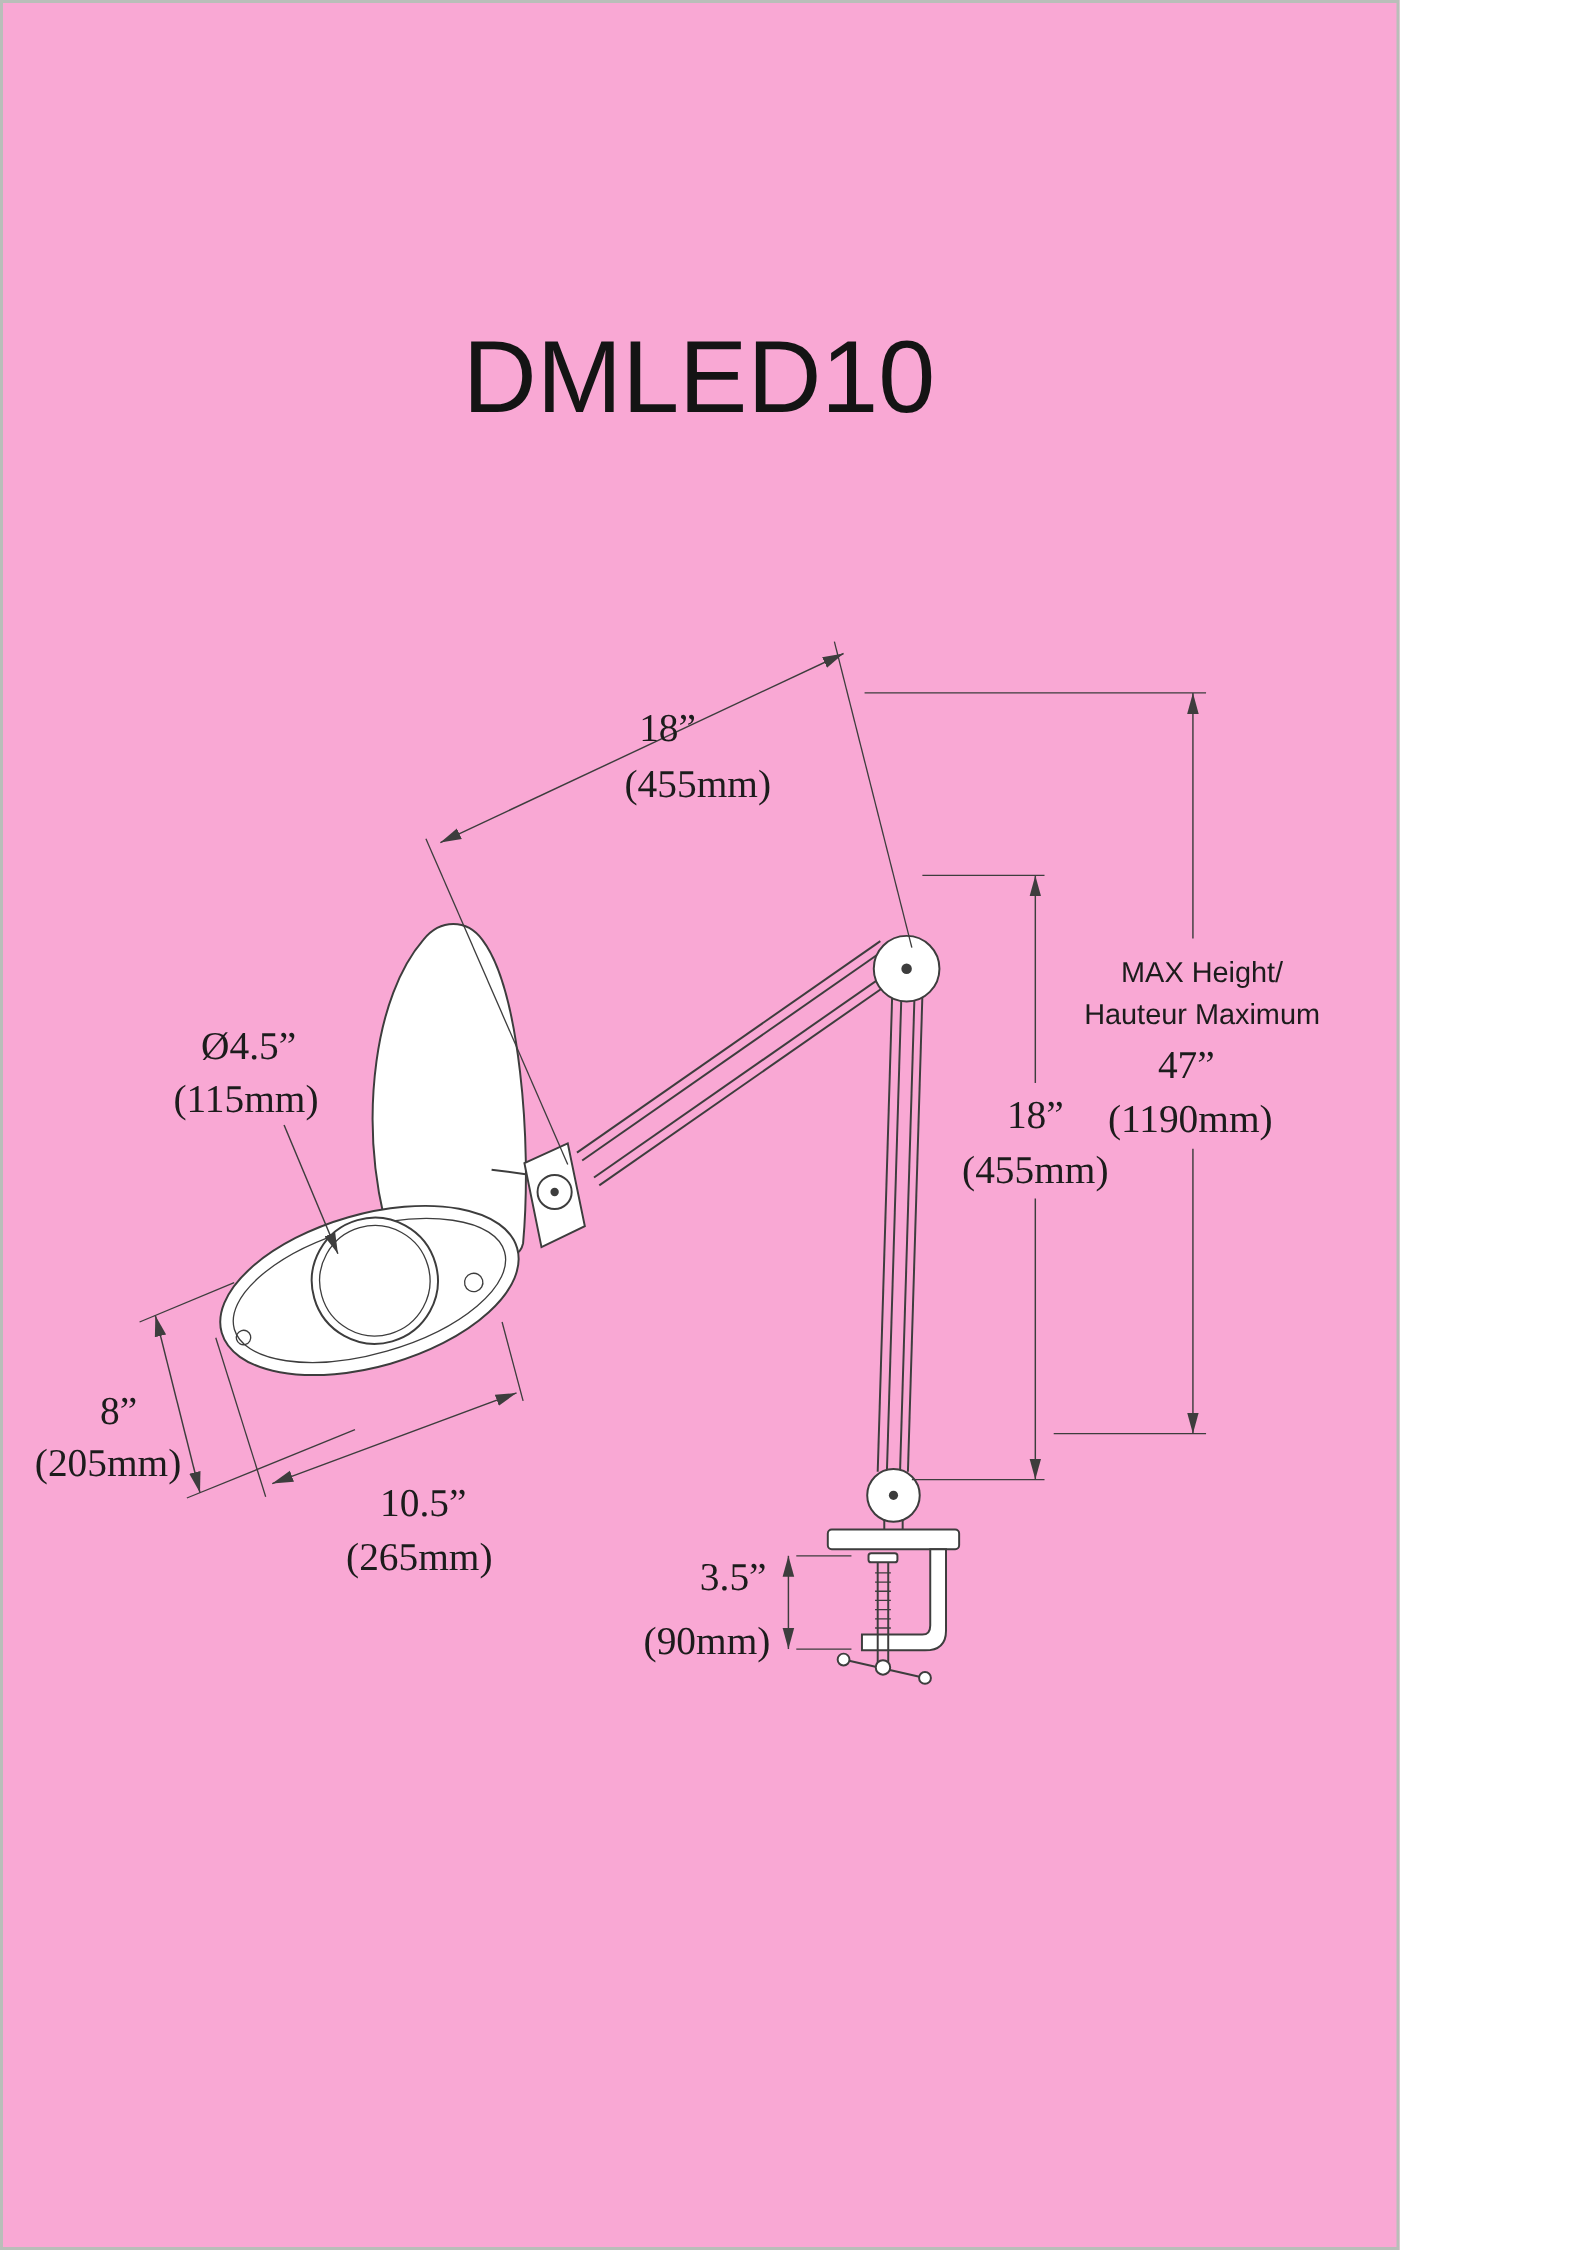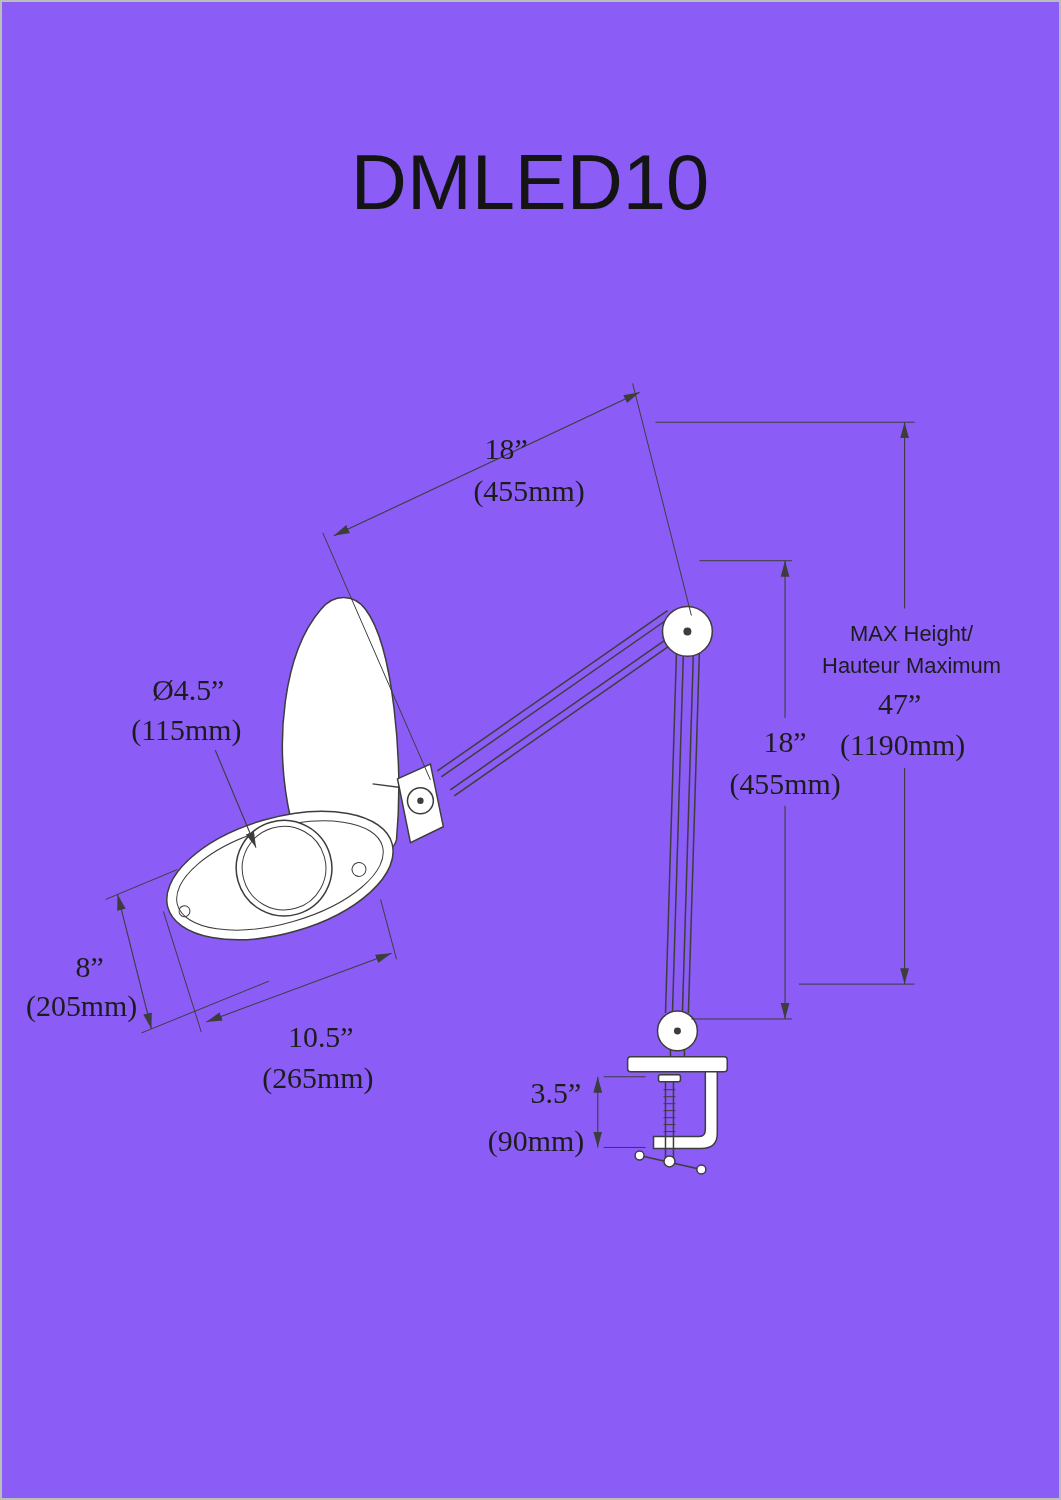--- a/index.html
+++ b/index.html
@@ -1,20 +1,20 @@
 <!DOCTYPE html>
 <html><head>
 <meta charset="utf-8">
 <style>
   html, body { margin: 0; padding: 0; background: #ffffff; }
   .page {
     position: relative;
-    width: 1061px;
+    width: 933px;
     height: 1500px;
-    background: #8b5cf6;
+    background: #f9a8d4;
     border: 2px solid #b9beb9;
     box-sizing: border-box;
     overflow: hidden;
   }
   svg.sheet { position: absolute; inset: 0; width: 100%; height: 100%; display: block; }
 
   .title {
     font-family: "Liberation Sans", sans-serif;
     font-size: 78px;
     fill: #141414;

